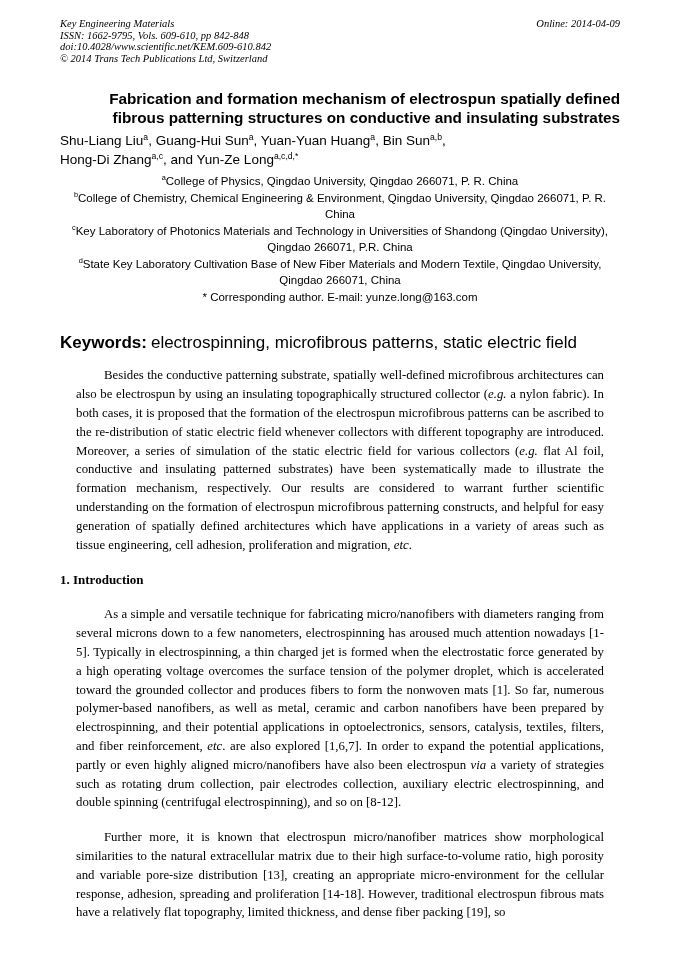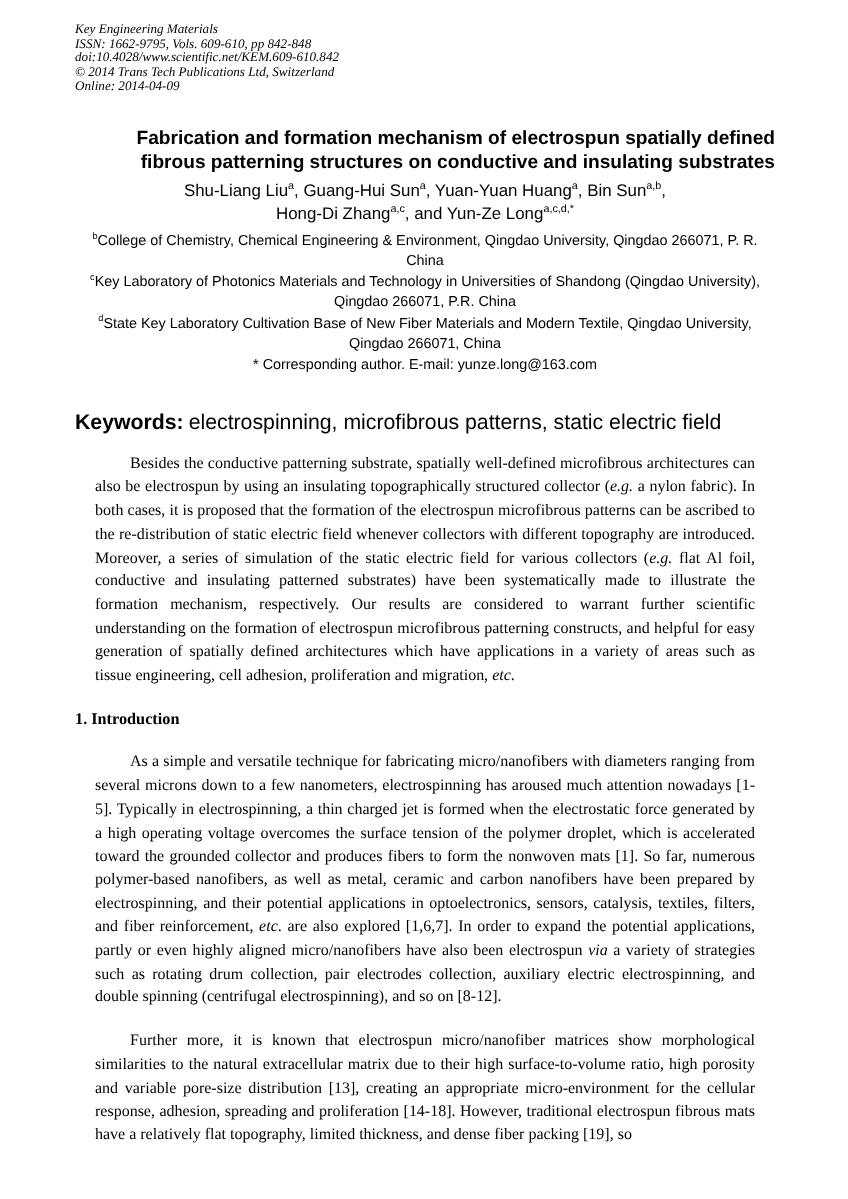--- a/index.html
+++ b/index.html
@@ -16,38 +16,36 @@
   }
   
   .header {
     display: flex;
     justify-content: space-between;
     align-items: flex-start;
     font-family: "Liberation Serif", serif;
     font-style: italic;
     font-size: 10.5px;
     line-height: 11.6px;
-    flex-direction: column;
   }
   .header-left div { white-space: nowrap; }
   .online-date { white-space: nowrap; }
 
   
   .paper-title {
     margin: 25px auto 0 auto;
     max-width: 562px;
     text-align: right;
     font-family: "Liberation Sans", sans-serif;
     font-weight: 700;
     font-size: 15.3px;
     line-height: 19px;
   }
   .authors {
     margin-top: 5px;
-    text-align: center;
     font-family: "Liberation Sans", sans-serif;
     font-size: 13.5px;
     line-height: 18.5px;
   }
   sup { font-size: 64%; line-height: 0; vertical-align: super; }
   .affiliations {
     margin-top: 4px;
     text-align: center;
     font-family: "Liberation Sans", sans-serif;
     font-size: 11.5px;
@@ -101,20 +99,21 @@
       <div>© 2014 Trans Tech Publications Ltd, Switzerland</div>
     </div>
     <div class="online-date">Online: 2014-04-09</div>
   </div>
 
   <h1 class="paper-title">Fabrication and formation mechanism of electrospun spatially defined<br>fibrous patterning structures on conductive and insulating substrates</h1>
 
   <div class="authors">Shu-Liang Liu<sup>a</sup>, Guang-Hui Sun<sup>a</sup>, Yuan-Yuan Huang<sup>a</sup>, Bin Sun<sup>a,b</sup>,<br>Hong-Di Zhang<sup>a,c</sup>, and Yun-Ze Long<sup>a,c,d,*</sup></div>
 
   <div class="affiliations">
+    <p class="affiliation"><sup>a</sup>College of Physics, Qingdao University, Qingdao 266071, P. R. China</p>
     <p class="affiliation"><sup>b</sup>College of Chemistry, Chemical Engineering &amp; Environment, Qingdao University, Qingdao 266071, P. R. China</p>
     <p class="affiliation"><sup>c</sup>Key Laboratory of Photonics Materials and Technology in Universities of Shandong (Qingdao University), Qingdao 266071, P.R. China</p>
     <p class="affiliation"><sup>d</sup>State Key Laboratory Cultivation Base of New Fiber Materials and Modern Textile, Qingdao University, Qingdao 266071, China</p>
     <p class="affiliation">* Corresponding author. E-mail: yunze.long@163.com</p>
   </div>
 
   <div class="keywords">
     <span class="keywords-label">Keywords:</span><span>electrospinning, microfibrous patterns, static electric field</span>
   </div>
 

